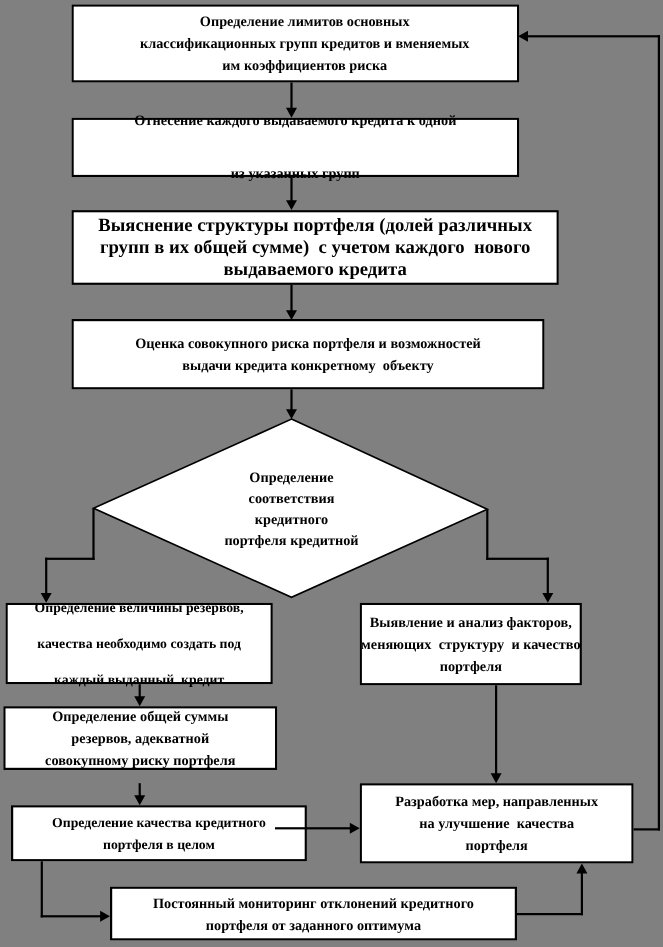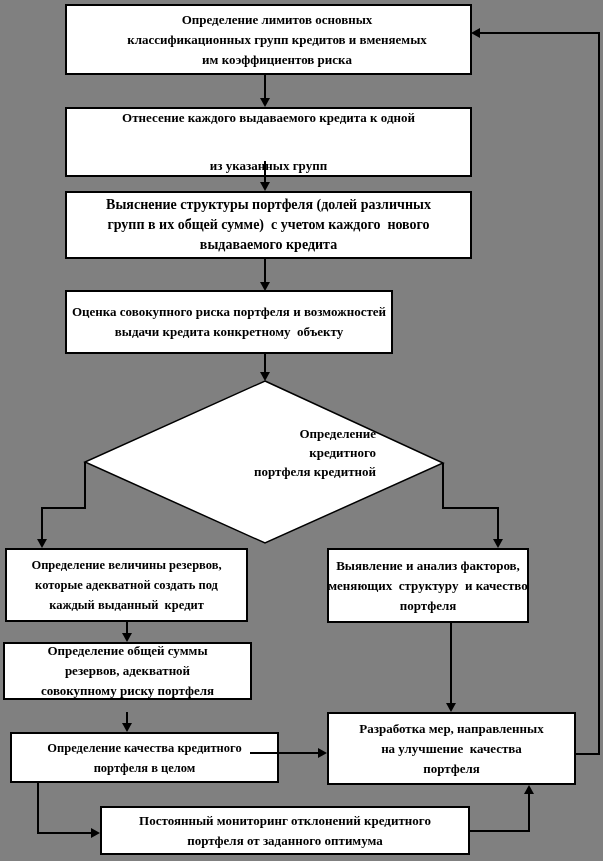--- a/index.html
+++ b/index.html
@@ -30,62 +30,63 @@
   .vl{width:2px;}
   .hl{height:2px;}
   .arr{position:absolute;width:0;height:0;}
   .arr.down{border-left:5px solid transparent;border-right:5px solid transparent;border-top:9px solid #000;}
   .arr.up{border-left:5px solid transparent;border-right:5px solid transparent;border-bottom:9px solid #000;}
   .arr.left{border-top:5px solid transparent;border-bottom:5px solid transparent;border-right:9px solid #000;}
   .arr.right{border-top:5px solid transparent;border-bottom:5px solid transparent;border-left:9px solid #000;}
   #diamond-shape{position:absolute;left:80px;top:376px;}
   #diamond-text{
     position:absolute;left:154px;top:424px;width:222px;
-    text-align:right;font-weight:bold;font-size:13px;line-height:19px;color:#000;
+    text-align:center;font-weight:bold;font-size:13px;line-height:19px;color:#000;
   }
 </style>
 </head>
 <body>
 
 <div id="canvas" style="background: rgb(128, 128, 128);">
 
   <div class="node" style="left:65px;top:4px;width:407px;height:71px;padding-left:17px;">
     <div class="tline">Определение лимитов основных</div>
     <div class="tline">классификационных групп кредитов и вменяемых</div>
     <div class="tline">им коэффициентов риска</div>
   </div>
 
-  <div class="node" style="left:65px;top:107px;width:407px;height:70px;gap:28px;">
+  <div class="node" style="left:65px;top:107px;width:407px;height:54px;gap:28px;">
     <div class="tline">Отнесение каждого выдаваемого кредита к одной</div>
     <div class="tline">из указанных групп</div>
   </div>
 
-  <div class="node" style="left:65px;top:191px;width:407px;height:68px;font-size:14px;">
+  <div class="node" style="left:65px;top:191px;width:443px;height:68px;font-size:17px;">
     <div class="tline">Выяснение структуры портфеля (долей различных</div>
     <div class="tline">групп в их общей сумме)  с учетом каждого  нового</div>
     <div class="tline">выдаваемого кредита</div>
   </div>
 
-  <div class="node" style="left:65px;top:290px;width:328px;height:64px;text-align:right;">
+  <div class="node" style="left:65px;top:290px;width:430px;height:64px;text-align:right;">
     <div class="tline">Оценка совокупного риска портфеля и возможностей</div>
     <div class="tline">выдачи кредита конкретному  объекту</div>
   </div>
 
   <svg id="diamond-shape" width="370" height="172">
     <polygon points="185,5 363,87 185,167 5,86" fill="#ffffff" stroke="#000000" stroke-width="1.5"></polygon>
   </svg>
   <div id="diamond-text">
     <div class="tline">Определение</div>
+    <div class="tline">соответствия</div>
     <div class="tline">кредитного</div>
     <div class="tline">портфеля кредитной</div>
   </div>
 
-  <div class="node" style="left:5px;top:548px;width:243px;height:74px;font-size:12.5px;">
+  <div class="node" style="left:5px;top:548px;width:243px;height:74px;font-size:12.5px;gap:13px;">
     <div class="tline">Определение величины резервов,</div>
-    <div class="tline">которые адекватной создать под</div>
+    <div class="tline">качества необходимо создать под</div>
     <div class="tline">каждый выданный  кредит</div>
   </div>
 
   <div class="node" style="left:3px;top:642px;width:249px;height:58px;">
     <div class="tline">Определение общей суммы</div>
     <div class="tline">резервов, адекватной</div>
     <div class="tline">совокупному риску портфеля</div>
   </div>
 
   <div class="node" style="left:10px;top:732px;width:269px;height:51px;font-size:12.5px;">

